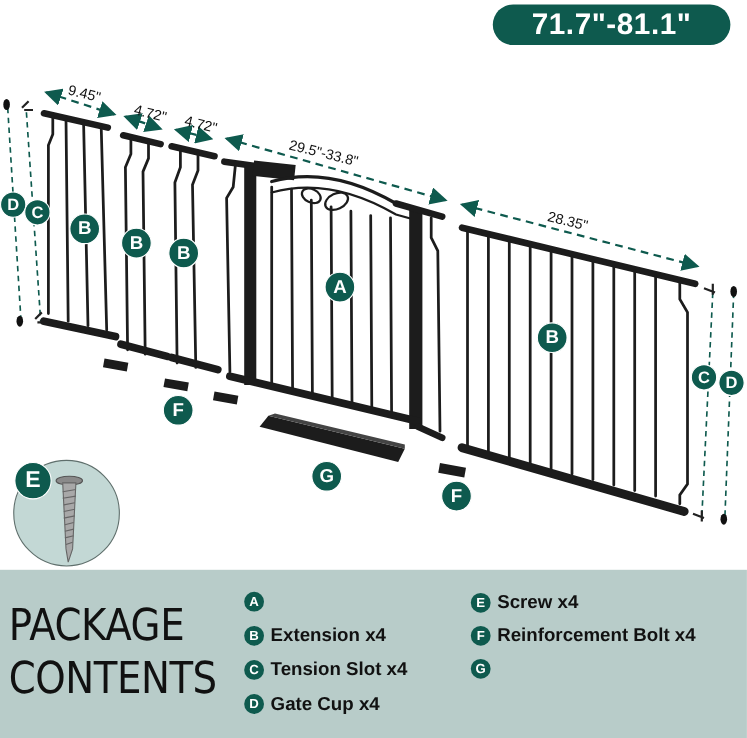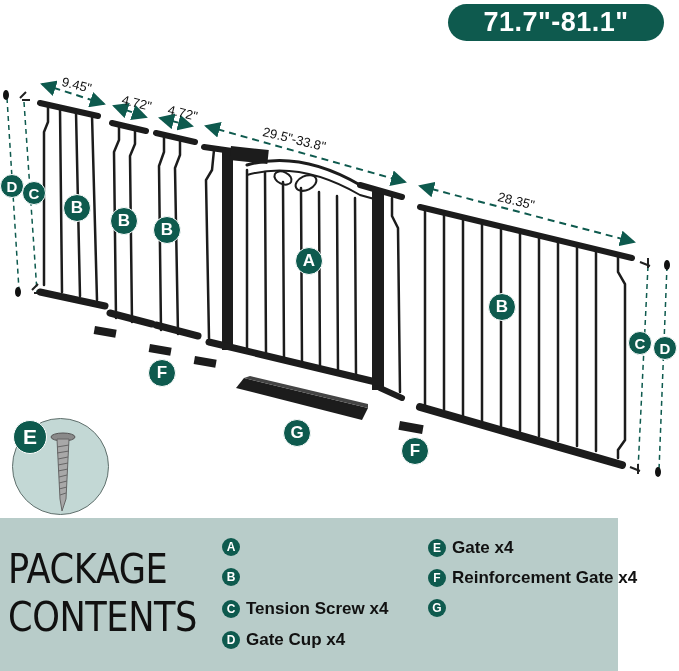--- a/index.html
+++ b/index.html
@@ -28,21 +28,21 @@
     font-family: "Liberation Sans", sans-serif; border: 1.5px solid #ffffff;
   }
   .badge.lg { width: 28px; height: 28px; font-size: 17px; }
 
   .screw-circle {
     position: absolute; left: 12px; top: 418px; width: 97px; height: 97px; border-radius: 50%;
     background: #c3d8d5; border: 1px solid #5f6f6c;
   }
 
   .contents {
-    position: absolute; left: 0; top: 518px; width: 618px; height: 153px;
+    position: absolute; left: 0; top: 518px; width: 679px; height: 153px;
     background: #b8ccc9;
   }
   .contents-title {
     position: absolute; left: 8px; top: 27px; width: 205px;
     font-family: "DejaVu Sans", sans-serif; font-size: 40px; line-height: 48px; color: #111111;
     transform: scaleX(0.88); transform-origin: left top; letter-spacing: -0.5px;
   }
   .contents-title div { white-space: nowrap; }
   .item {
     position: absolute; display: flex; align-items: center; gap: 6px;
@@ -217,33 +217,34 @@
   <div class="contents-title">
     <div>PACKAGE</div>
     <div>CONTENTS</div>
   </div>
 
   <div class="item" style="left:222px;top:20px;">
     <span class="dot">A</span>
   </div>
   <div class="item" style="left:222px;top:50px;">
     <span class="dot">B</span>
+    <span>Extension x4</span>
   </div>
   <div class="item" style="left:222px;top:81px;">
     <span class="dot">C</span>
-    <span>Tension Screw x4</span>
+    <span>Tension Slot x4</span>
   </div>
   <div class="item" style="left:222px;top:112px;">
     <span class="dot">D</span>
     <span>Gate Cup x4</span>
   </div>
   <div class="item" style="left:428px;top:20px;">
     <span class="dot">E</span>
-    <span>Gate x4</span>
+    <span>Screw x4</span>
   </div>
   <div class="item" style="left:428px;top:50px;">
     <span class="dot">F</span>
-    <span>Reinforcement Gate x4</span>
+    <span>Reinforcement Bolt x4</span>
   </div>
   <div class="item" style="left:428px;top:81px;">
     <span class="dot">G</span>
   </div>
 </div>
 
 </body></html>

